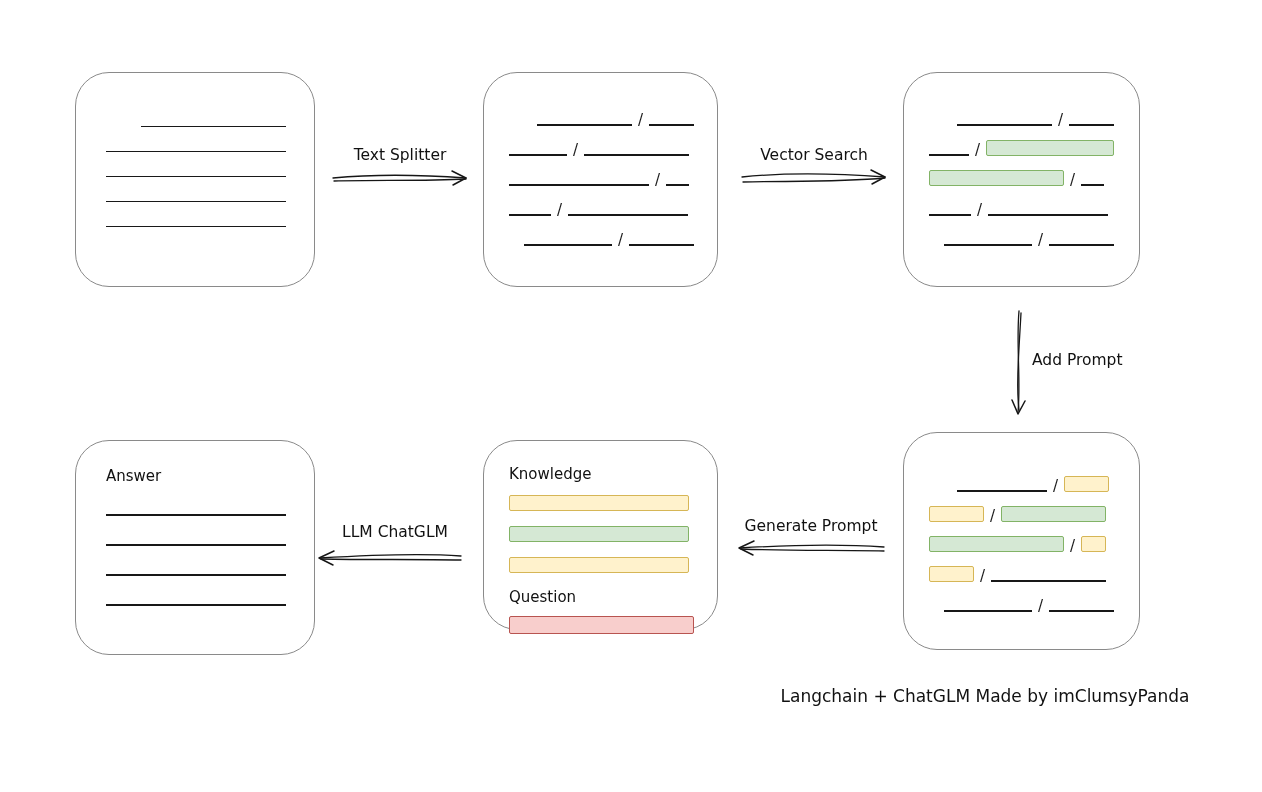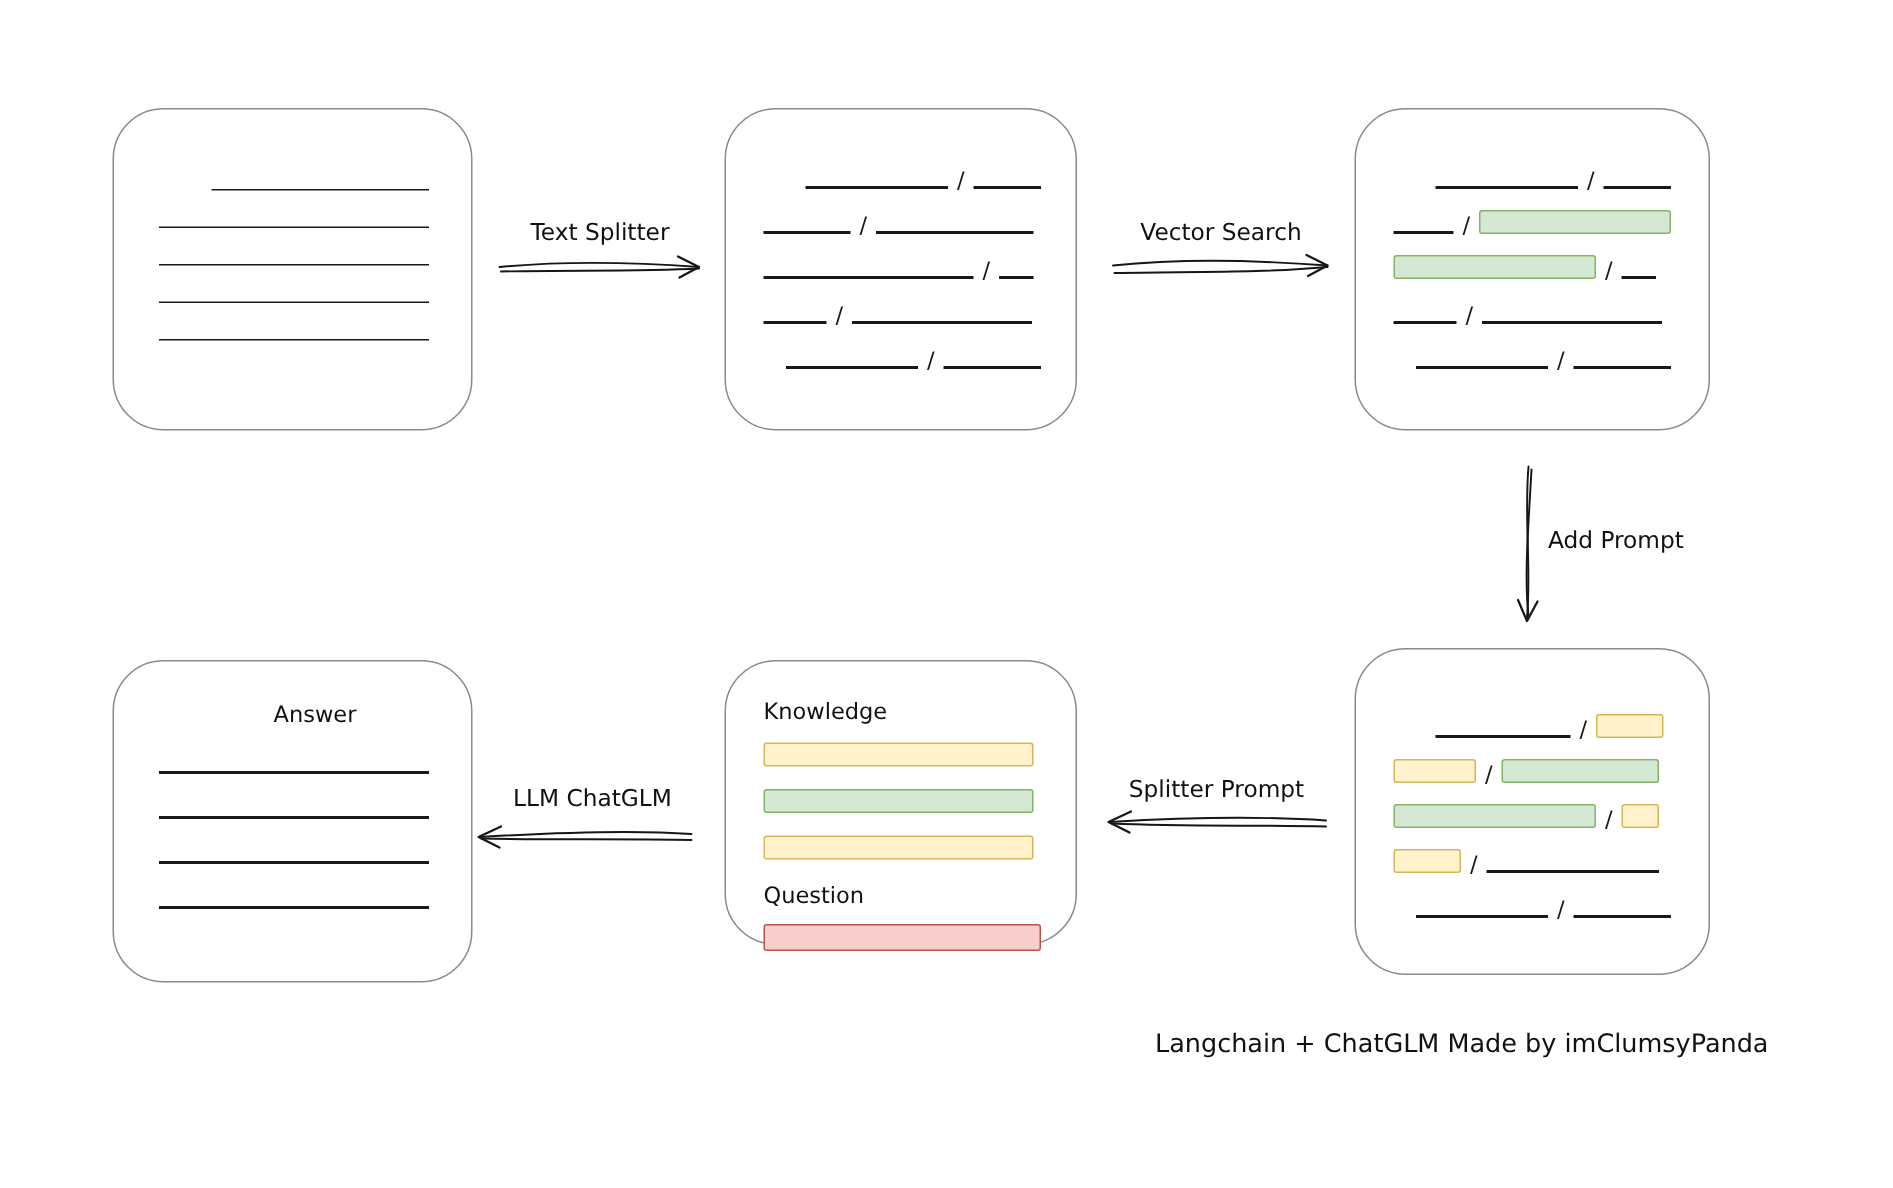--- a/index.html
+++ b/index.html
@@ -31,38 +31,38 @@
 
   .seg { display:inline-block; flex:0 0 auto; }
   .seg-line  { height:1.5px; background:#181818; margin-top:14px; }
   .seg-green { height:16px; background:var(--green-fill,#d5e8d4); border:1px solid var(--green-stroke,#82b366); border-radius:2px; box-sizing:border-box; }
   .seg-yellow{ height:16px; background:var(--yellow-fill,#fff2cc); border:1px solid var(--yellow-stroke,#d6b656); border-radius:2px; box-sizing:border-box; }
   .slash { margin:0 6px; font-size:15px; color:#181818; transform:translateY(2px); flex:0 0 auto; }
 
   .inner-label { font-size:15px; color:#111111; }
   .knowledge-label { margin:24px 0 0 25px; }
   .question-label  { margin:12px 0 0 25px; }
-  .answer-label    { margin:26px 0 0 30px;text-align:center; }
+  .answer-label    { margin:26px 0 0 30px; }
 
   .bars { margin-left:25px; }
   .knowledge-bars { margin-top:12px; }
   .question-bars  { margin-top:10px; }
   .bar { border-radius:2px; box-sizing:border-box; margin-bottom:15px; }
   .bar-yellow { background:var(--yellow-fill,#fff2cc); border:1px solid var(--yellow-stroke,#d6b656); }
   .bar-green  { background:var(--green-fill,#d5e8d4); border:1px solid var(--green-stroke,#82b366); }
   .bar-red    { background:var(--red-fill,#f8cecc);  border:1px solid var(--red-stroke,#b85450); }
 
   .arrow-label { position:absolute; font-size:15.5px; color:#111111; text-align:center; white-space:nowrap; }
   .label-text-splitter   { left:334px; top:146px; width:132px; }
   .label-vector-search   { left:742px; top:146px; width:144px; }
   .label-add-context     { left:1032px; top:351px; width:130px; text-align:left; }
   .label-generate-prompt { left:736px; top:517px; width:150px; }
   .label-llm-response    { left:328px; top:523px; width:134px; }
 
-  .caption { position:absolute; left:770px; top:686px; width:430px; font-size:17px; color:#111111; white-space:nowrap; }
+  .caption { position:absolute; left:770px; top:686px; width:430px; text-align:center; font-size:17px; color:#111111; white-space:nowrap; }
 </style>
 </head>
 <body>
 
 <div class="canvas">
 
   <svg class="arrows-layer" viewBox="0 0 1262 792">
     <g>
       <path d="M333 178 C 375 174, 425 175, 466 178"></path>
       <path d="M334 181 C 380 180, 428 181, 466 179"></path>
@@ -227,17 +227,17 @@
         </div>
         <div class="chunk-row">
           <span class="seg seg-line" style="width: 180px;"></span>
         </div>
       </div>
   </div>
 
   <div class="arrow-label label-text-splitter">Text Splitter</div>
   <div class="arrow-label label-vector-search">Vector Search</div>
   <div class="arrow-label label-add-context">Add Prompt</div>
-  <div class="arrow-label label-generate-prompt">Splitter Prompt</div>
+  <div class="arrow-label label-generate-prompt">Generate Prompt</div>
   <div class="arrow-label label-llm-response">LLM ChatGLM</div>
 
   <div class="caption">Langchain + ChatGLM Made by imClumsyPanda</div>
 </div>
 
 </body></html>

